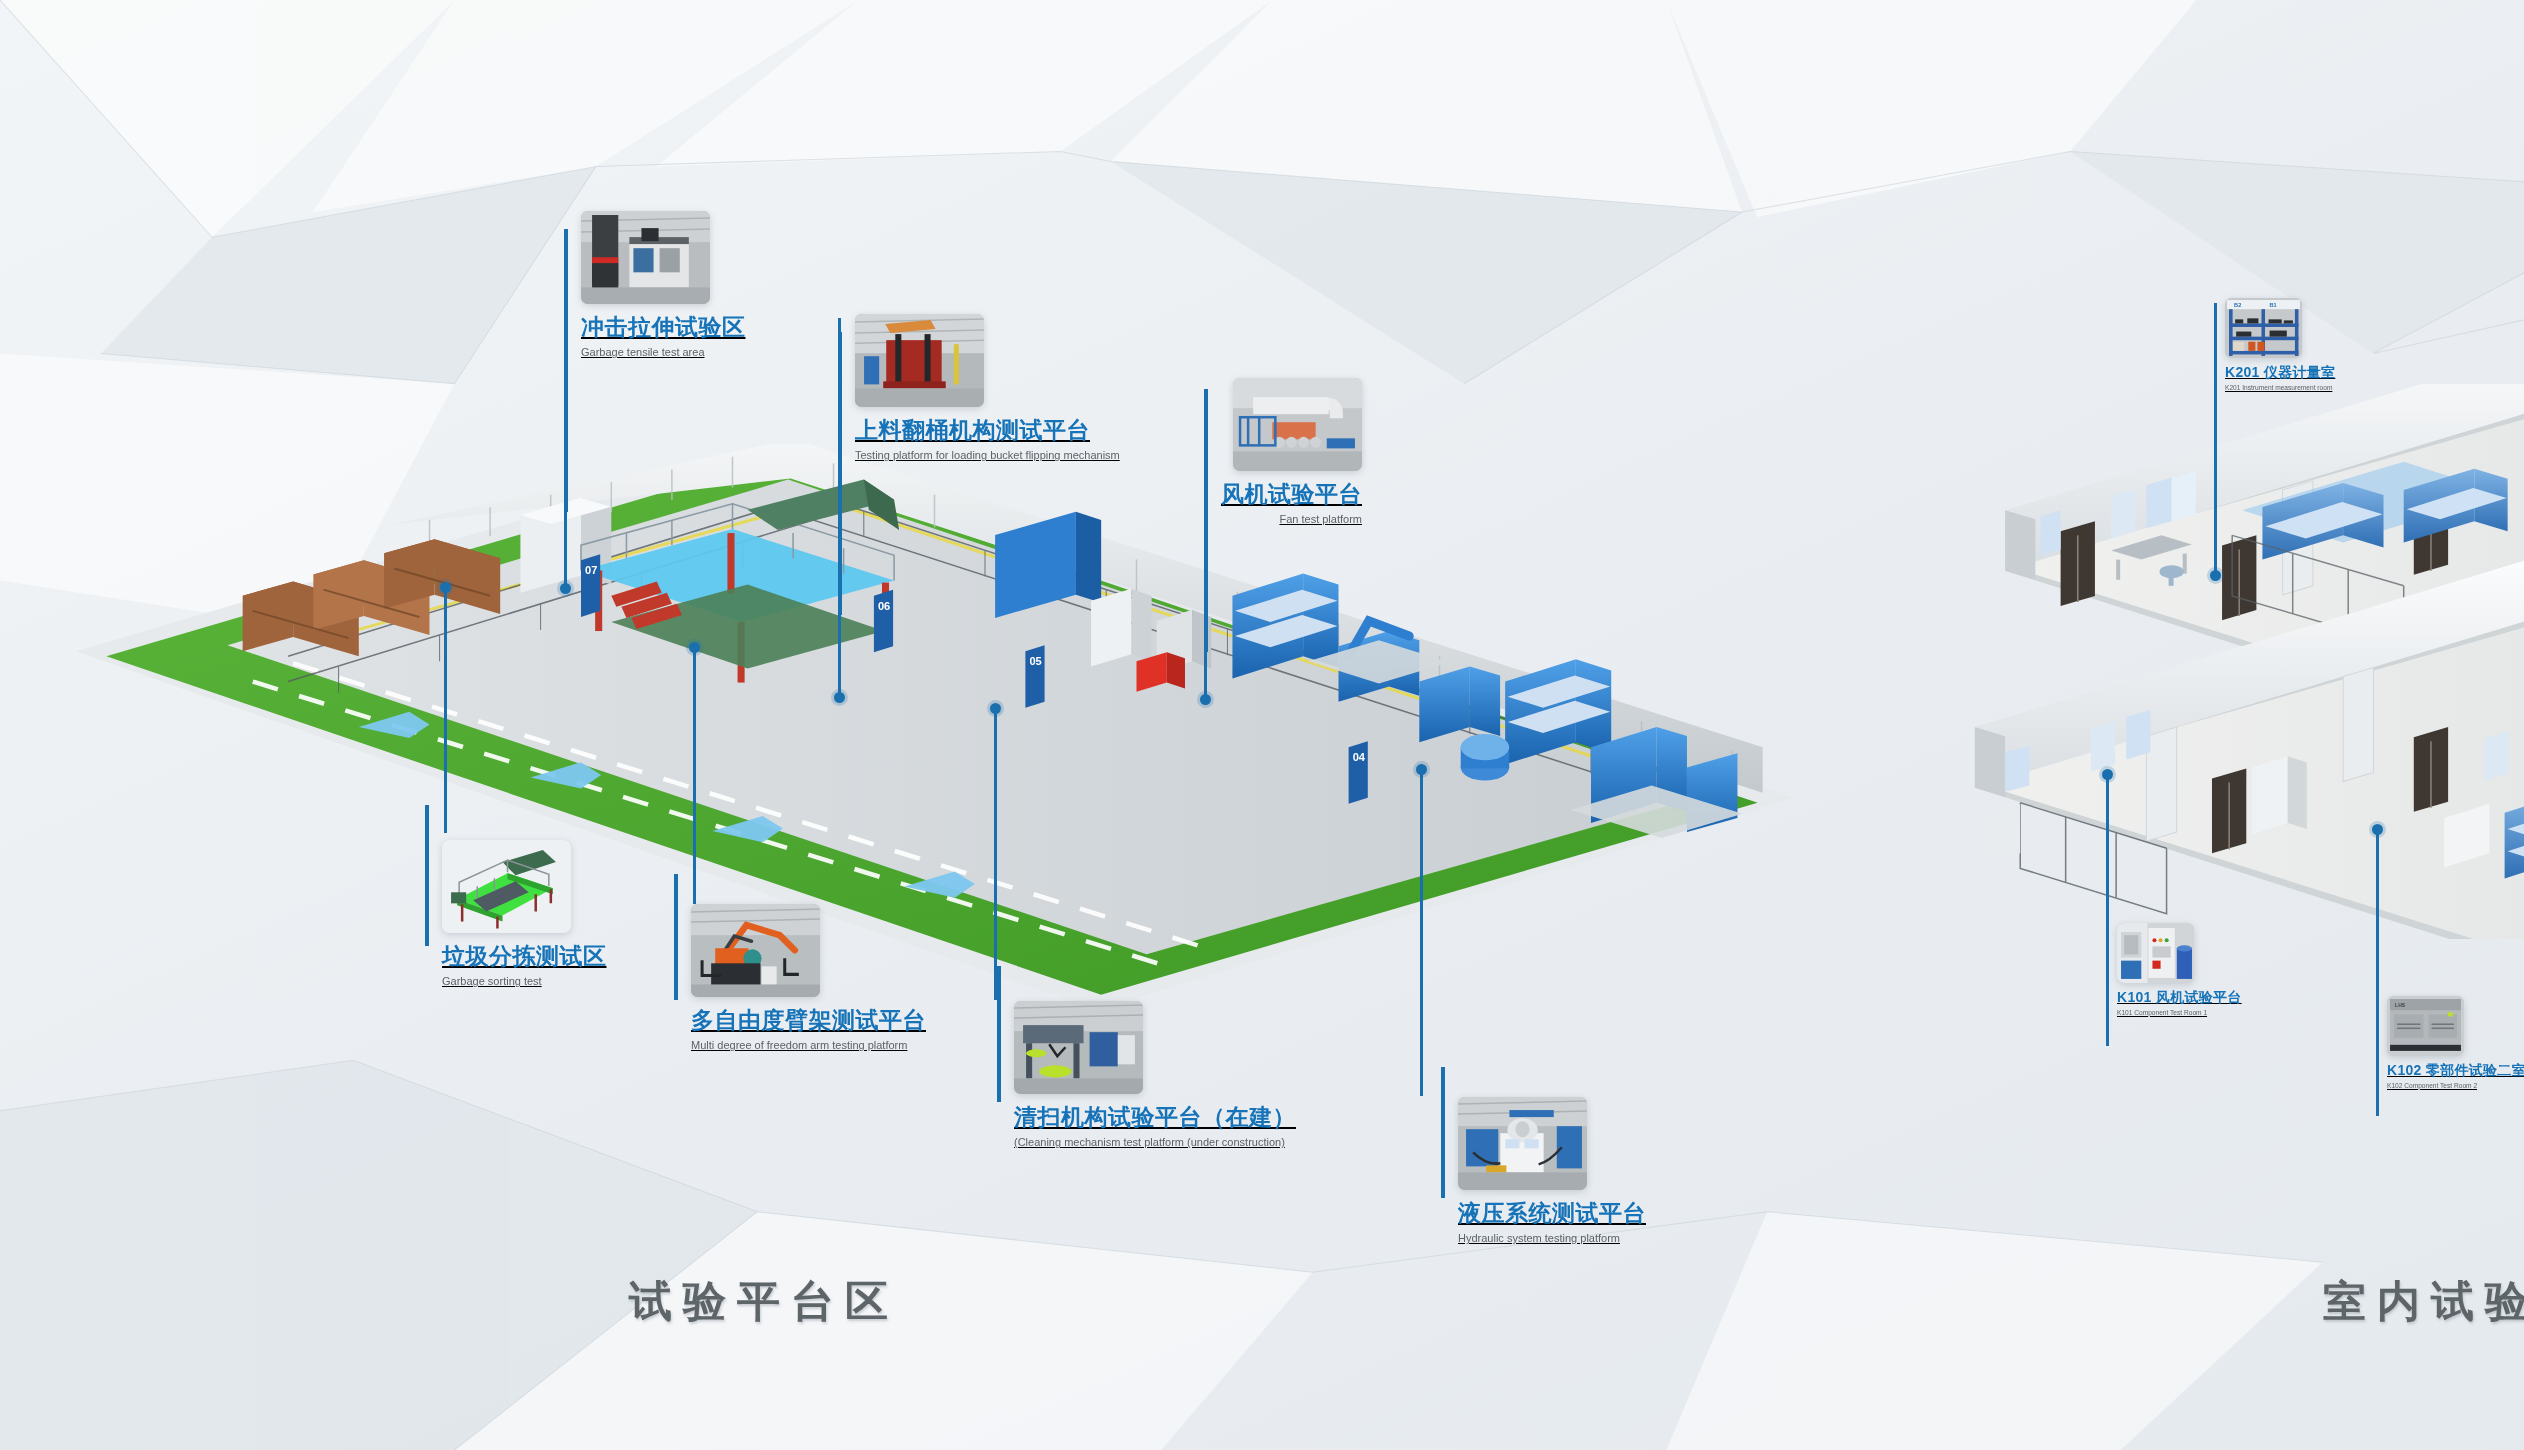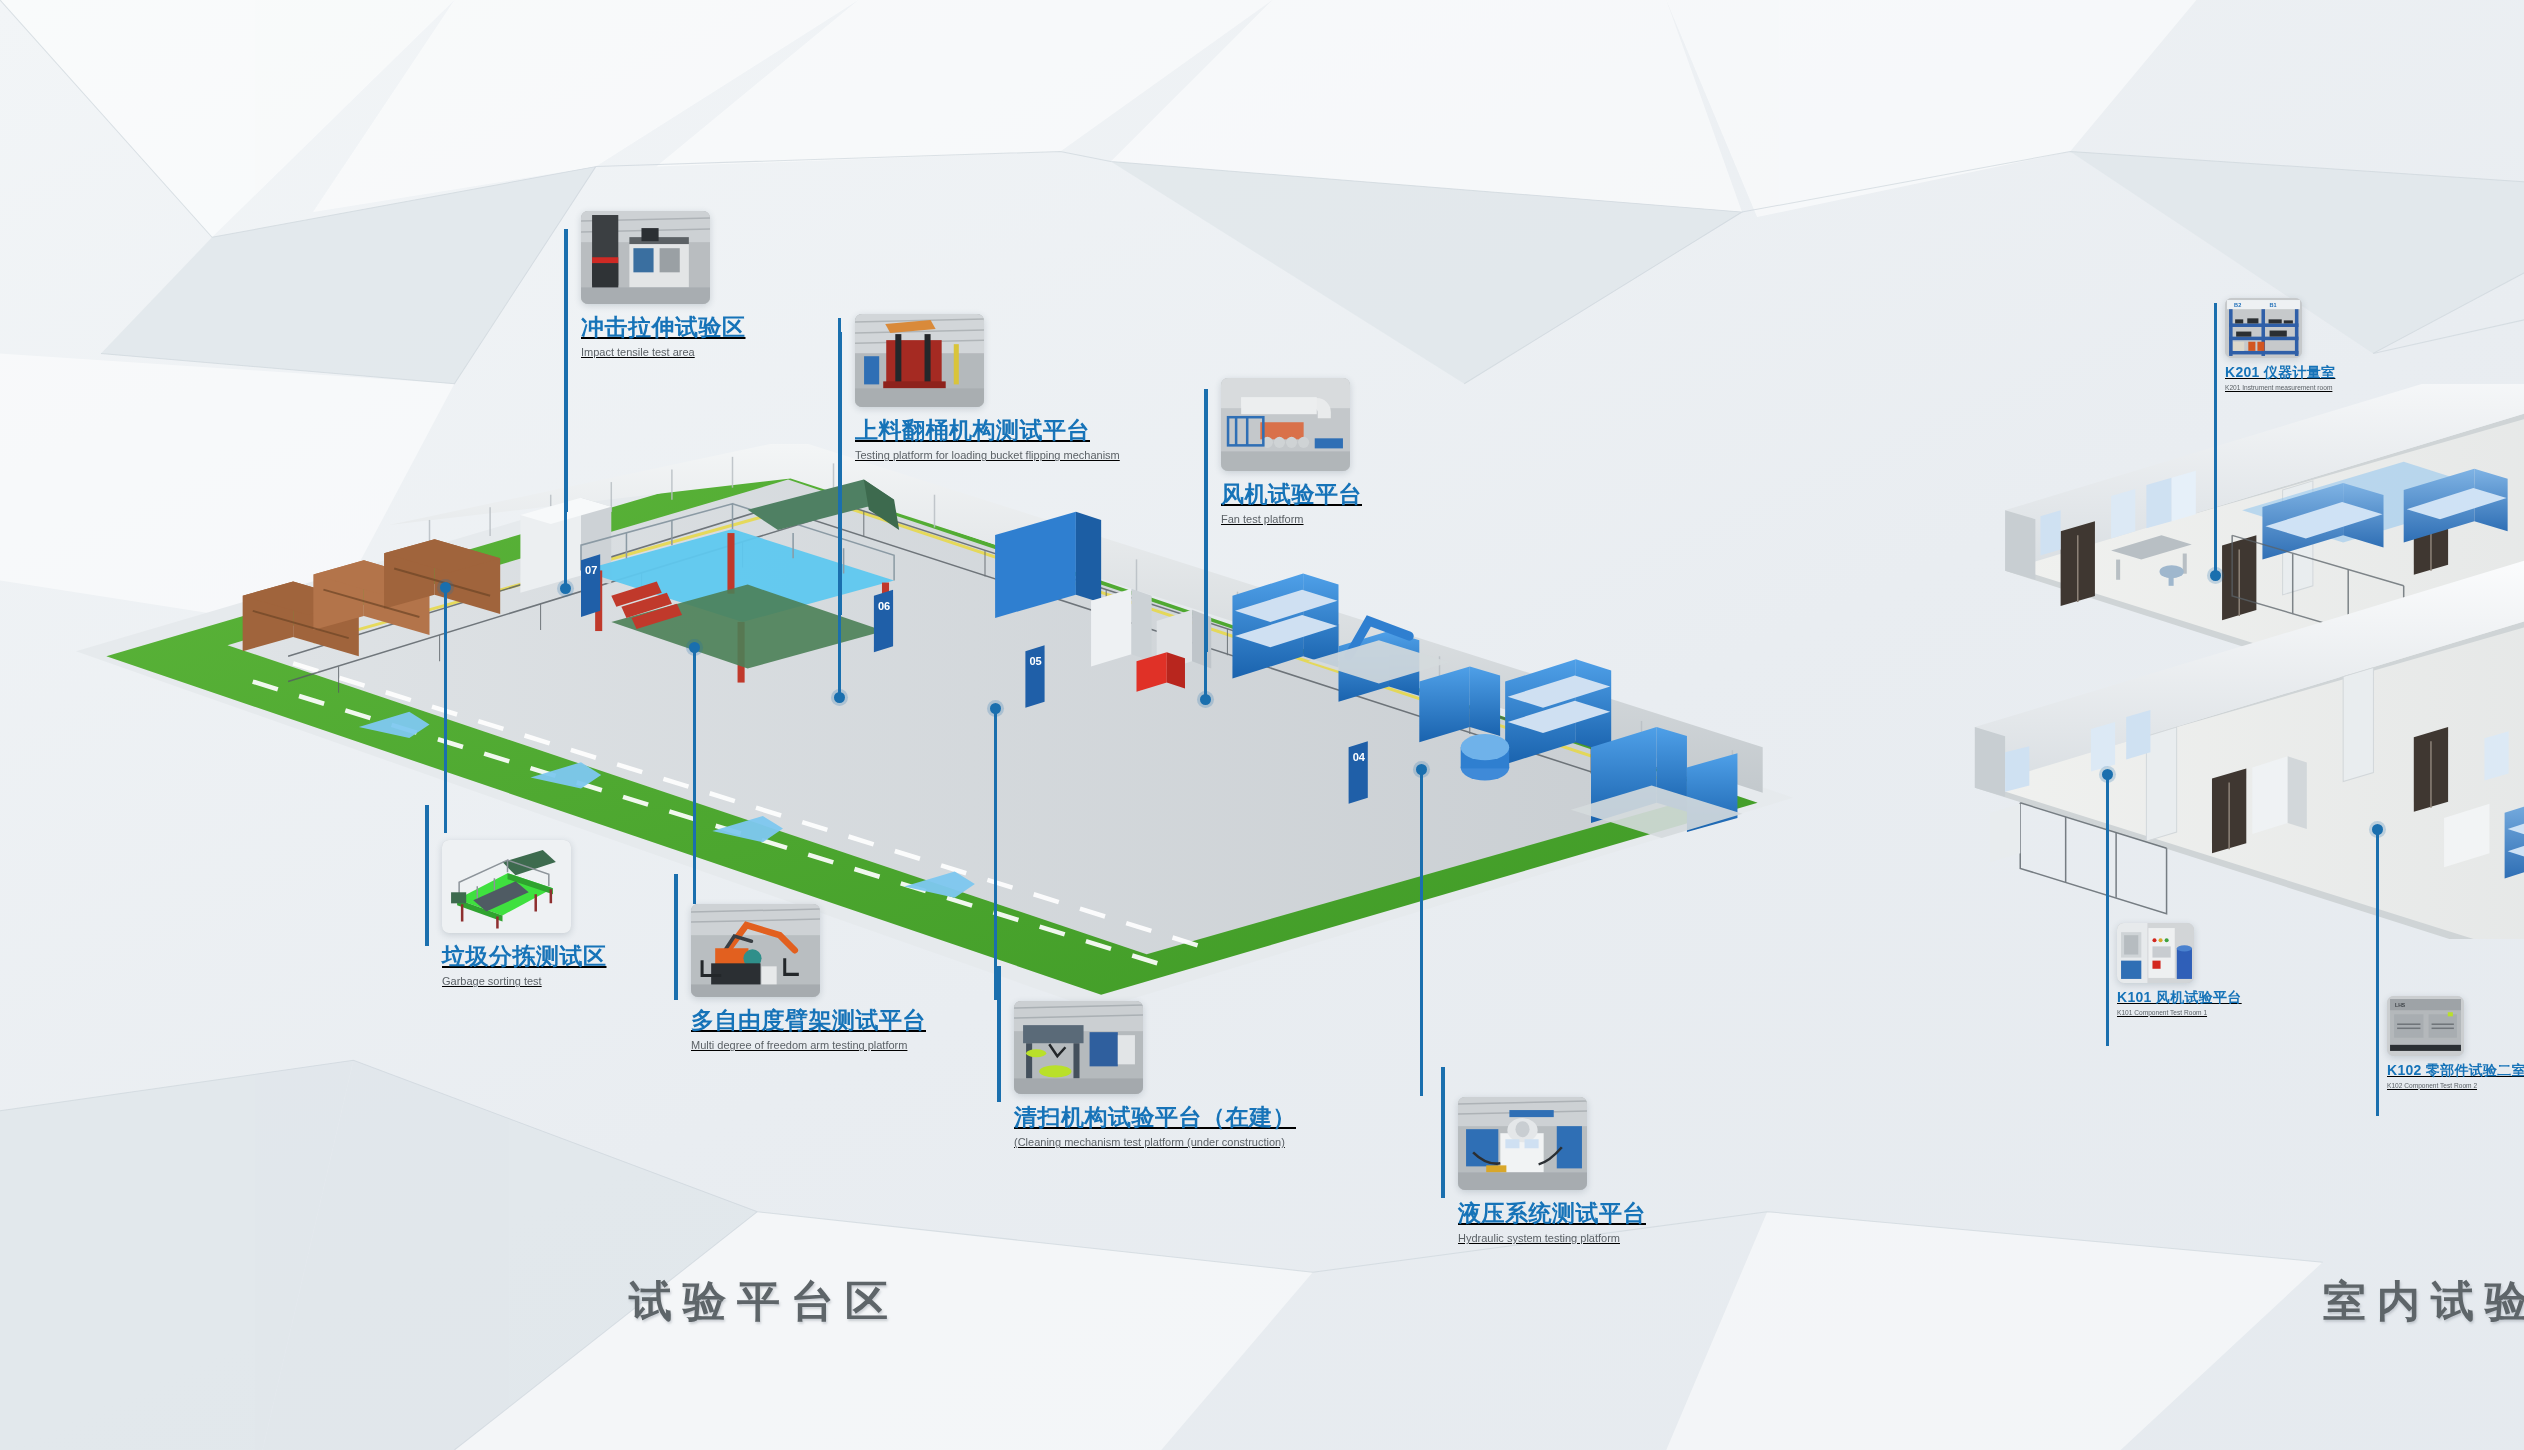--- a/index.html
+++ b/index.html
@@ -564,21 +564,21 @@
       <rect x="22" y="104" width="52" height="66" fill="#2f3336"></rect>
       <rect x="96" y="52" width="118" height="14" fill="#5c6165"></rect>
       <rect x="96" y="66" width="118" height="86" fill="#e3e5e6"></rect>
       <rect x="104" y="74" width="40" height="48" fill="#3a6fa0"></rect>
       <rect x="156" y="74" width="40" height="48" fill="#9aa0a4"></rect>
       <rect x="120" y="34" width="34" height="26" fill="#2b2f33"></rect>
       <rect x="0" y="152" width="256" height="33" fill="#a8adb1"></rect>
     </svg>
   </div>
   <div class="cap-cn">冲击拉伸试验区</div>
-  <div class="cap-en">Impact tensile test area</div>
+  <div class="cap-en">Garbage tensile test area</div>
 </div>
 
 <div class="callout big" style="left:855px;top:314px;">
   <div class="accent" style="top:18px;height:283px;"></div>
   <div class="thumb">
     <svg viewBox="0 0 256 185" preserveAspectRatio="none">
       <rect width="256" height="185" fill="#b4b9bc"></rect>
       <rect width="256" height="78" fill="#d2d6d9"></rect>
       <g stroke="#b0b5b8" stroke-width="3">
           <line x1="0" y1="16" x2="256" y2="10"></line>
@@ -592,21 +592,21 @@
       <rect x="56" y="134" width="124" height="14" fill="#8e221c"></rect>
       <rect x="18" y="84" width="30" height="56" fill="#2f6fb5"></rect>
       <rect x="196" y="60" width="10" height="80" fill="#d9c43a"></rect>
       <rect x="0" y="148" width="256" height="37" fill="#a9aeb1"></rect>
     </svg>
   </div>
   <div class="cap-cn">上料翻桶机构测试平台</div>
   <div class="cap-en">Testing platform for loading bucket flipping mechanism</div>
 </div>
 
-<div class="callout big" style="left:1221px;top:378px;">
+<div class="callout big" style="left:1221px;top:378px;align-items:flex-end;">
   <div class="accent" style="top:11px;height:263px;"></div>
   <div class="thumb">
     <svg viewBox="0 0 256 185" preserveAspectRatio="none">
       <rect width="256" height="185" fill="#c4c8cb"></rect>
       <rect width="256" height="60" fill="#d8dbdd"></rect>
       <path d="M40 40 H190 a28 28 0 0 1 28 28 v12 h-26 v-10 a14 14 0 0 0-14-14 H40 Z" fill="#e9ebec"></path>
       <rect x="40" y="38" width="150" height="34" fill="#eceeef"></rect>
       <rect x="78" y="88" width="86" height="34" fill="#d9714a"></rect>
       <g fill="#cfd3d5">
           <circle cx="92" cy="128" r="11"></circle>

